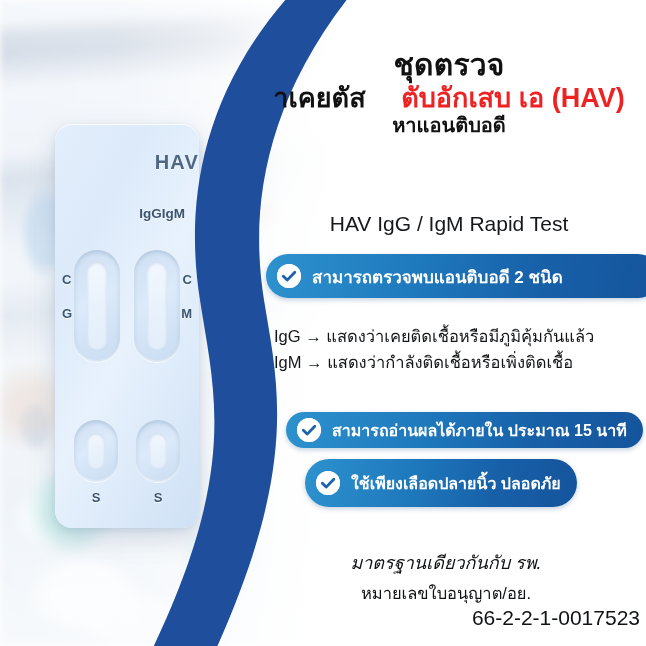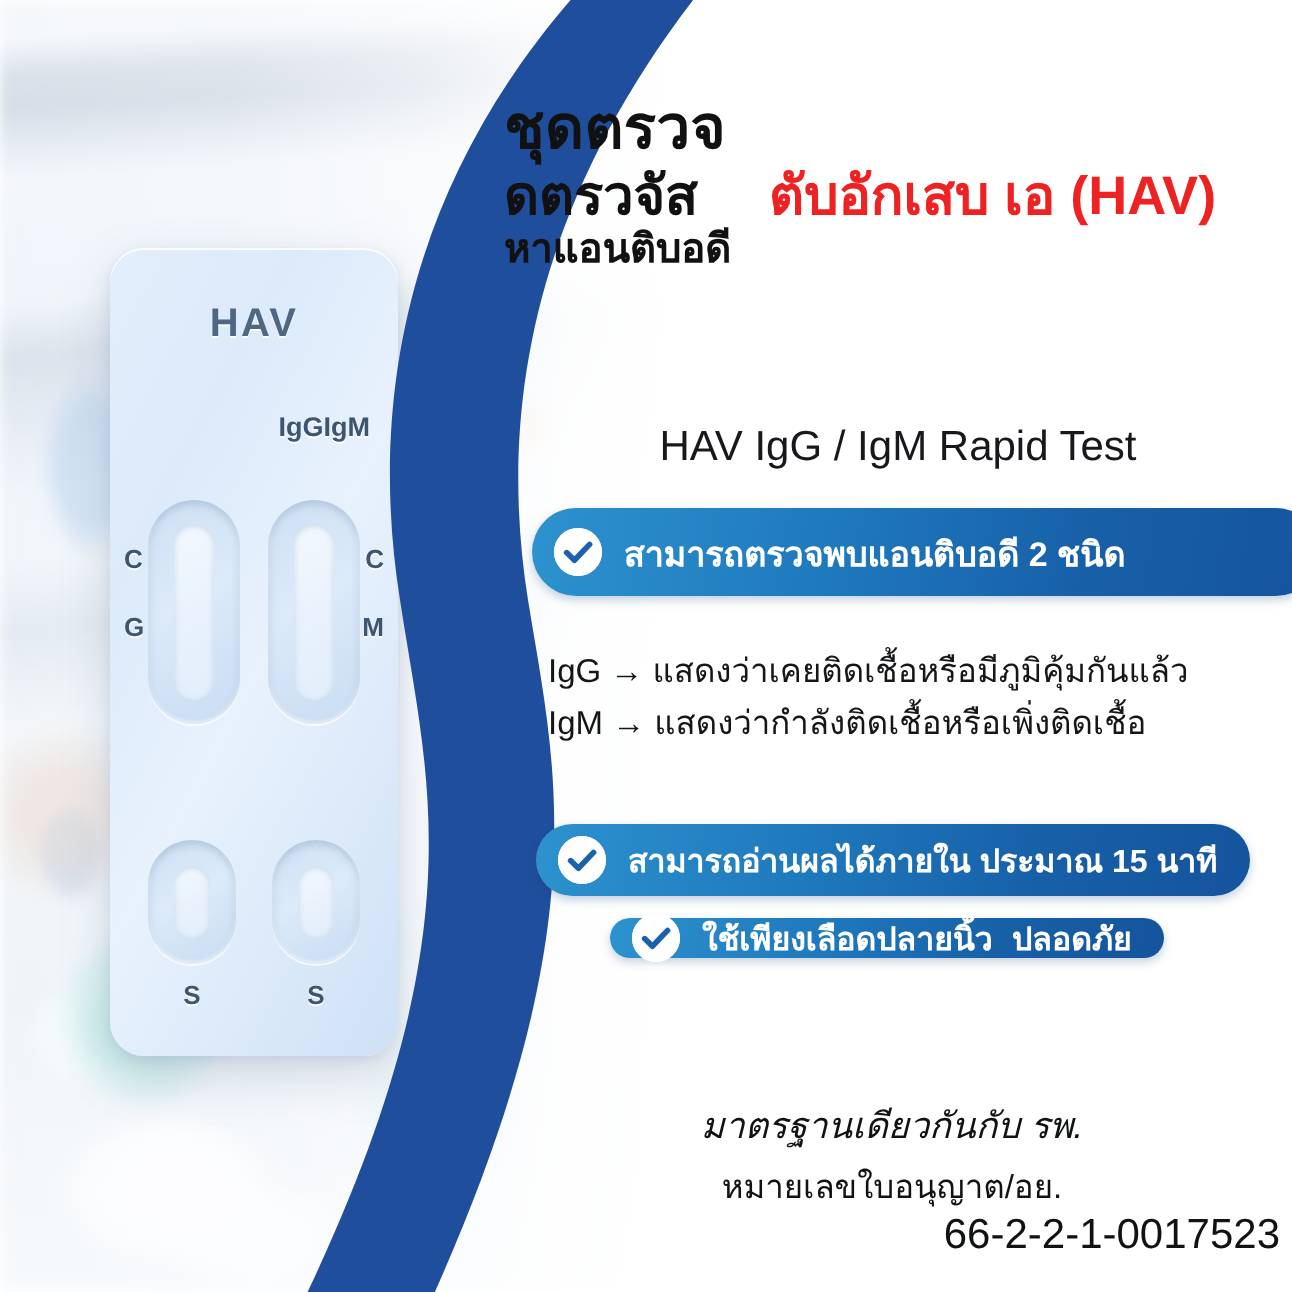--- a/index.html
+++ b/index.html
@@ -79,21 +79,21 @@
       linear-gradient(118deg, #e3eefb 0%, #dceafa 26%, #e8f2fd 52%, #dbe9f9 76%, #cfe1f5 100%);
     box-shadow:
       0 10px 24px rgba(110,135,165,0.28),
       0 2px 6px rgba(120,145,175,0.18),
       inset 0 1px 0 rgba(255,255,255,0.85);
   }
   .cassette .brand {
     position: absolute;
     top: 27px;
     left: 0; right: 0;
-    text-align: center;
+    text-align: right;
     font-size: 20px;
     font-weight: 700;
     letter-spacing: 1.2px;
     color: #4e6884;
     text-shadow: 0 1px 0 rgba(255,255,255,0.9);
   }
   .cassette .ig-row {
     position: absolute;
     top: 82px;
     left: 14px; right: 14px;
@@ -167,21 +167,21 @@
     left: 252px;
     top: 0;
     width: 394px;
     height: 646px;
   }
 
   .headline {
     position: absolute;
     top: 48px;
     left: 0; right: 0;
-    text-align: left;
+    text-align: center;
     color: #111111;
     font-weight: 700;
     line-height: 1.16;
   }
   .headline .l1 { font-size: 30px; letter-spacing: .2px; }
   .headline .l2 { font-size: 27px; white-space: nowrap; }
   .headline .l2 .red { color: #ee2222; margin-left: 28px; }
   .headline .l3 { font-size: 20px; }
 
   .subtitle {
@@ -218,23 +218,23 @@
   .pill .tick svg { display: block; }
   .pill .ptext {
     font-size: 19px;
     font-weight: 700;
     padding-right: 16px;
     white-space: nowrap;
   }
 
   #pill-antibody { left: 14px;  top: 254px;  height: 44px; right: -14px; }
   #pill-antibody .ptext { font-size: 17px; }
-  #pill-time     { left: 16px;  top: 412px;  height: 36px; }
+  #pill-time     { left: 34px;  top: 412px;  height: 36px; }
   #pill-time .ptext { font-size: 16px; }
-  #pill-safe     { left: 53px;  top: 459px;  height: 20px; font-family: Liberation Mono, monospace; }
+  #pill-safe     { left: 53px;  top: 459px;  height: 48px; }
   #pill-safe .ptext { font-size: 16px; }
 
   .explain {
     position: absolute;
     top: 324px;
     left: 22px;
     color: #141618;
     font-size: 16.5px;
     line-height: 1.55;
     font-weight: 400;
@@ -298,21 +298,21 @@
 
   <svg class="swoosh" viewBox="0 0 646 646">
     <path d="M 296 -12 C 196 96 186 212 200 300 C 214 392 240 470 148 658
              L 212 658 C 300 466 278 386 264 300 C 250 212 262 104 356 -12 Z" fill="#1f4e9c"></path>
   </svg>
 
   <div class="content">
 
     <div class="headline">
       <div class="l1">ชุดตรวจ</div>
-      <div class="l2"><span>ดตรวจัส </span><span class="red">ตับอักเสบ เอ (HAV)</span></div>
+      <div class="l2"><span>าเคยตัส </span><span class="red">ตับอักเสบ เอ (HAV)</span></div>
       <div class="l3">หาแอนติบอดี</div>
     </div>
 
     <div class="subtitle">HAV IgG / IgM Rapid Test</div>
 
     <div class="pill" id="pill-antibody">
       <span class="tick">
         <svg width="24" height="24" viewBox="0 0 24 24">
             <circle cx="12" cy="12" r="12" fill="#ffffff"></circle>
             <path d="M6.3 12.3 L10.2 16.1 L17.8 8.2" stroke="#1a62ab" stroke-width="2.8" fill="none" stroke-linecap="round" stroke-linejoin="round"></path>

